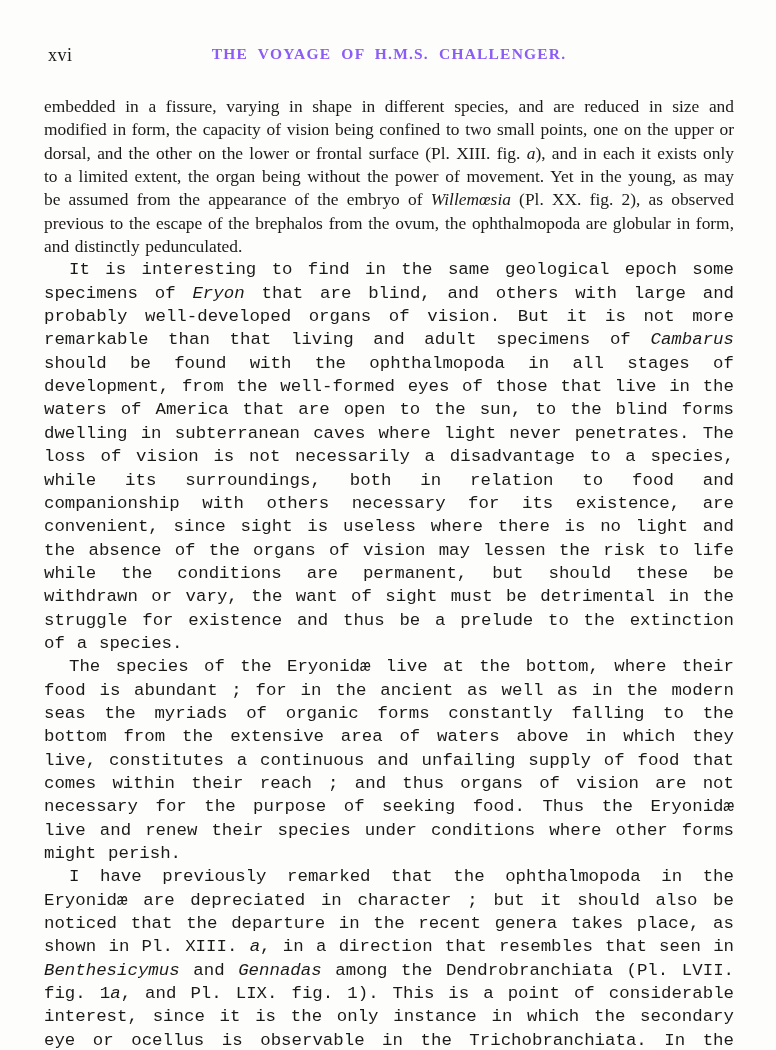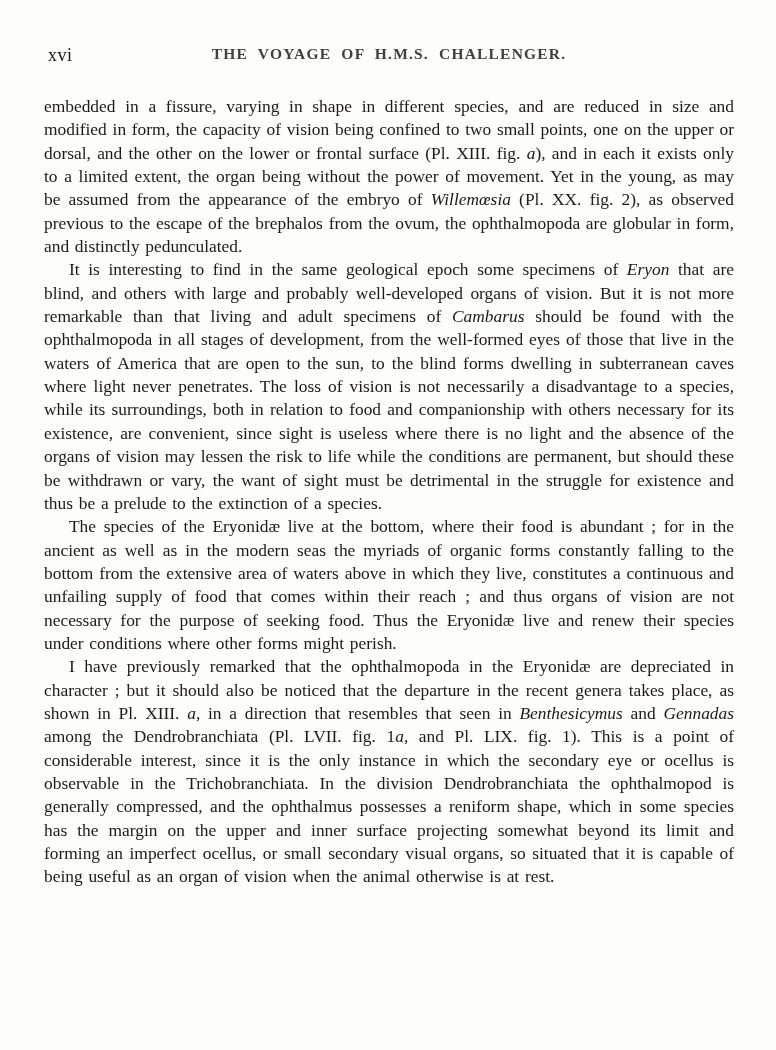--- a/index.html
+++ b/index.html
@@ -30,39 +30,40 @@
     top: 0;
     font-size: 18px;
     letter-spacing: 0.5px;
   }
   .running-title {
     text-align: center;
     font-size: 15.5px;
     font-weight: bold;
     letter-spacing: 1.2px;
     word-spacing: 5px;
-    color: #404040;
+    color: #8b5cf6;
   }
   .page-body {
     position: absolute;
     top: 87px;
     left: 44px;
     width: 690px;
     font-size: 17.4px;
     line-height: 23.35px;
     text-align: justify;
     word-spacing: 0.08em;
     margin-top: 8px;
   }
   .page-body p {
     margin: 0;
     padding: 0;
   }
   .page-body p.indent {
     text-indent: 25px;
+    font-family: Liberation Mono, monospace;
   }
   .it {
     font-style: italic;
   }
 </style>
 </head>
 <body>
 
 <div class="page">
   <div class="header">

